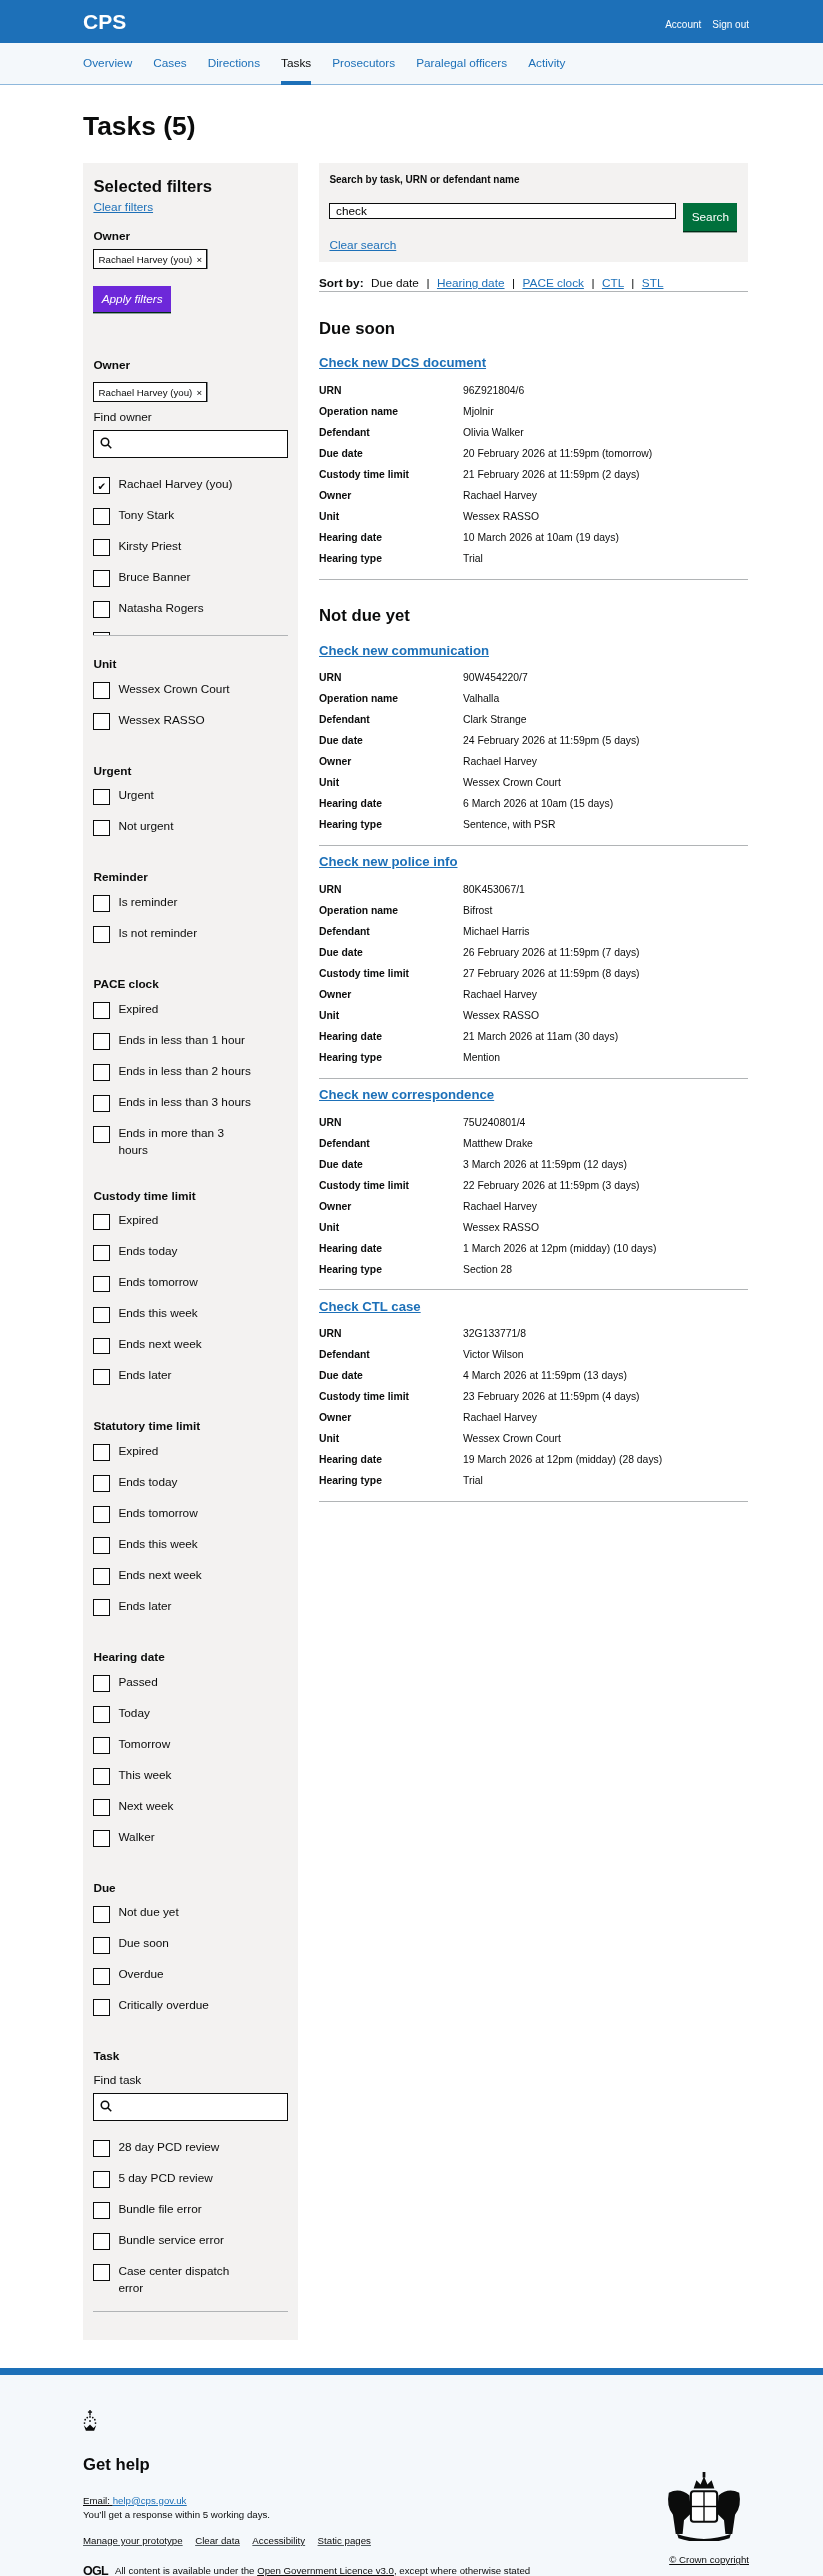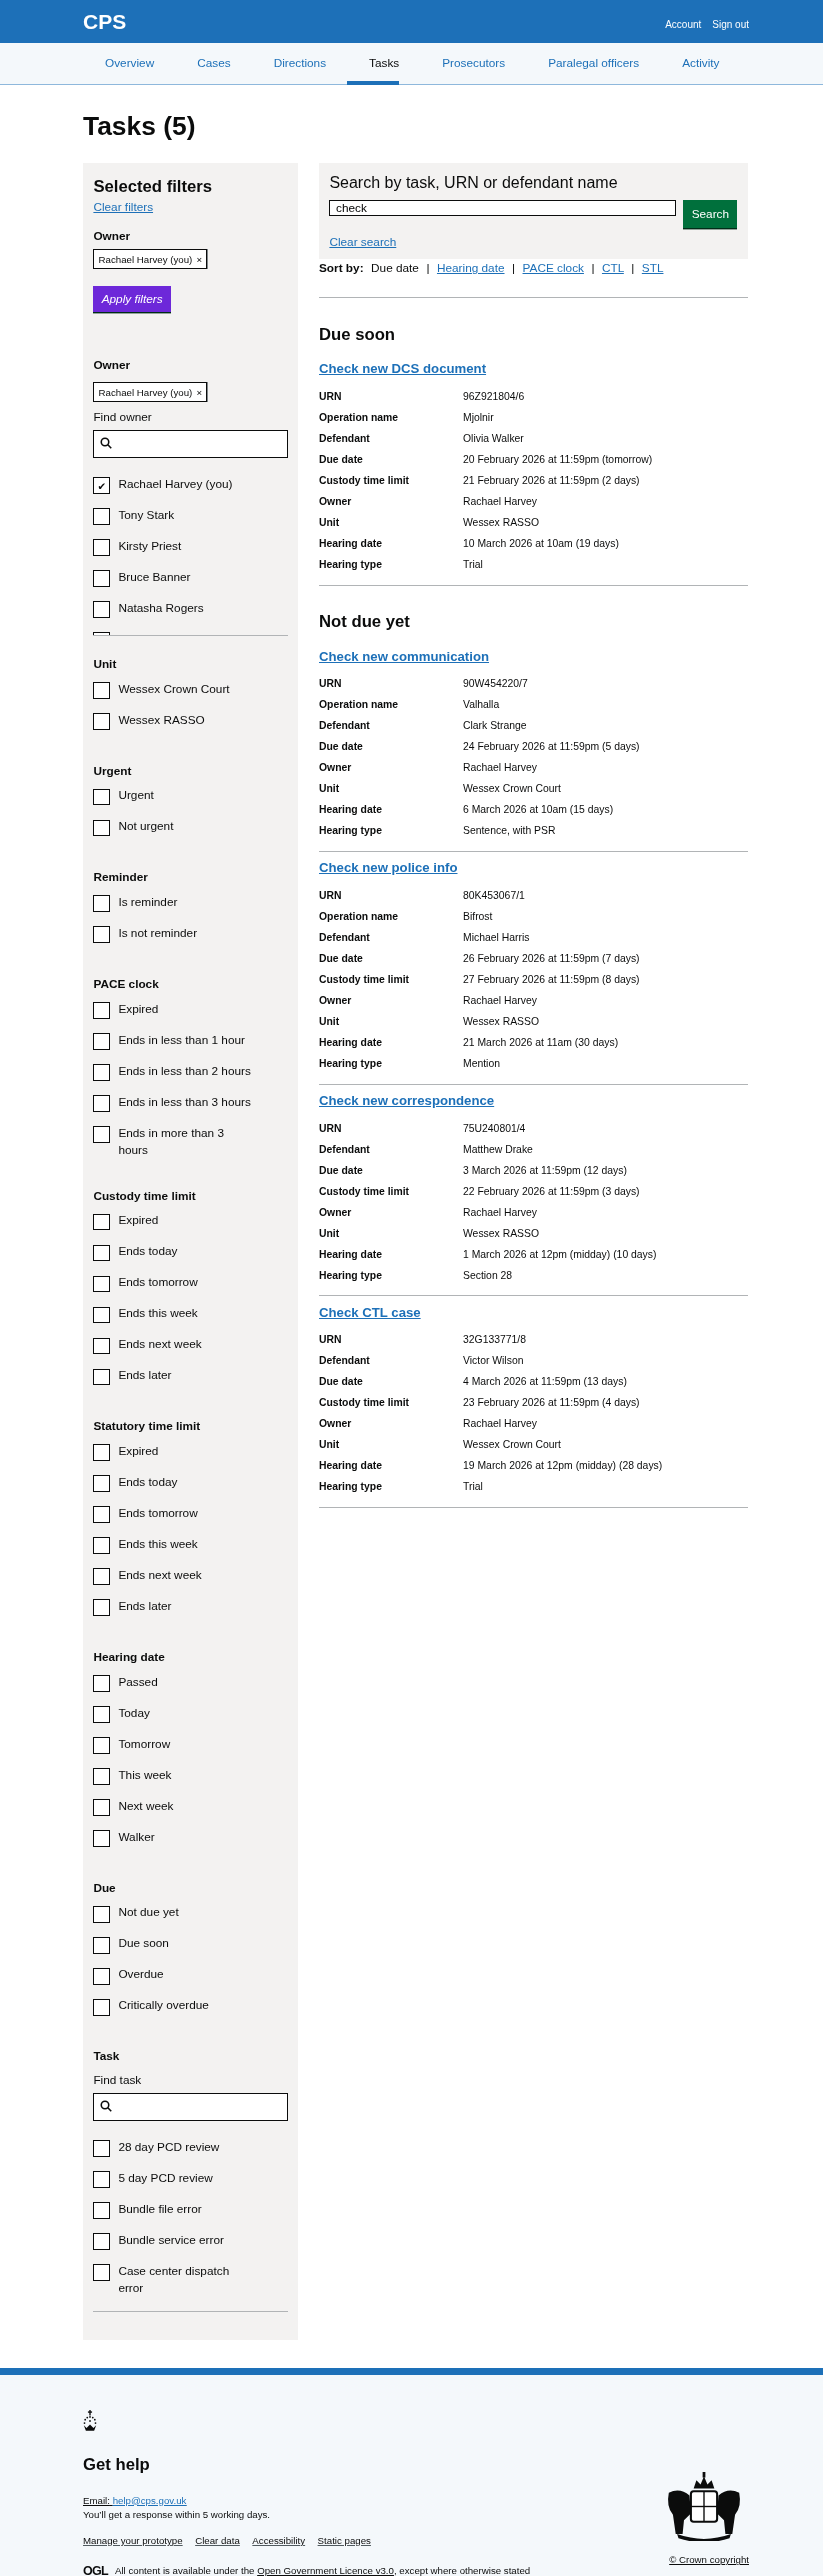--- a/index.html
+++ b/index.html
@@ -8,21 +8,21 @@
   a { color: #1d70b8; }
 
   .header { background: #1d70b8; height: 43px; position: relative; }
   .header .logo { position: absolute; left: 83px; top: 9.7px; color: #fff; font-weight: 700; font-size: 21px; text-align: right; }
   .header .account-links { position: absolute; right: 74px; top: 19px; display: flex; gap: 11px; }
   .header .account-links a { color: #fff; text-decoration: none; font-size: 10px; }
 
   .service-nav { background: #f4f8fb; height: 42px; border-bottom: 0.7px solid #8eb8dc; position: relative; }
   .service-nav ul { list-style: none; display: flex; gap: 0; position: absolute; left: 83px; top: 12.5px; }
   .service-nav li { margin-right: 21px; position: relative; height: 29px; }
-  .service-nav a { color: #1d70b8; text-decoration: none; font-size: 11.8px; margin-left: 22px; }
+  .service-nav a { color: #1d70b8; text-decoration: none; font-size: 11.8px; }
   .service-nav li.active a { color: #0b0c0c; }
   .service-nav li.active::after { content: ""; position: absolute; left: 0; right: 0; bottom: 0; height: 3.5px; background: #1d70b8; }
 
   .page { padding: 0 83px; position: relative; }
   .page-title { font-size: 26.4px; font-weight: 700; margin-top: 26.4px; margin-bottom: 21px; }
 
   .layout { display: flex; gap: 21px; align-items: flex-start; }
 
   .filter-panel { width: 215px; background: #f3f2f1; padding: 14px 10.4px 28px 10.4px; flex-shrink: 0; }
   .filter-panel h2 { font-size: 16.7px; font-weight: 700; margin-bottom: 2.8px; }
@@ -39,27 +39,27 @@
   .find-input { position: relative; width: 195px; height: 28px; border: 1.4px solid #0b0c0c; background: #fff; }
   .find-input .mag { position: absolute; left: 5.6px; top: 6.3px; width: 12.5px; height: 12.5px; }
   .checkbox-list { margin-top: 9.7px; }
   .owner-scroll { height: 160px; overflow: hidden; border-bottom: 0.7px solid #b1b4b6; margin-top: 18px; }
   .cb { display: flex; align-items: flex-start; min-height: 31px; }
   .cb .box { width: 16.7px; height: 16.7px; border: 1.4px solid #0b0c0c; background: #fff; flex-shrink: 0; margin-top: 1.4px; display: flex; align-items: center; justify-content: center; font-size: 10.4px; }
   .cb .lbl { font-size: 11.8px; margin-left: 8.3px; line-height: 17.4px; max-width: 139px; }
 
   .main { flex: 1; }
   .search-box { background: #f3f2f1; padding: 10.4px 10.4px 10.4px 10.4px; }
-  .search-box label { font-size: 16px; font-weight: 400; display: block; margin-bottom: 8px; }
+  .search-box label { font-size: 10px; font-weight: 700; display: block; margin-bottom: 18px; }
   .search-row { display: flex; gap: 7px; }
   .search-input { width: 347px; height: 16px; border: 1.4px solid #0b0c0c; background: #fff; font-size: 11.8px; padding: 0 5.6px; font-family: inherit; }
   .search-btn { background: #00703c; color: #fff; border: none; font-size: 11.8px; padding: 0 8.3px; height: 28px; box-shadow: 0 1.4px 0 #002d18; font-family: inherit; text-align: center; }
   .clear-search { display: inline-block; margin-top: 7px; font-size: 11.8px; }
 
-  .sort-bar { margin-top: 2px; font-size: 11.8px; padding-bottom: 22px; border-bottom: 0.7px solid #b1b4b6; }
+  .sort-bar { margin-top: 14px; font-size: 11.8px; padding-bottom: 1px; border-bottom: 0.7px solid #b1b4b6; }
   .sort-bar .sort-label { font-weight: 700; margin-right: 4.2px; }
   .sort-bar .sep { margin: 0 4.2px; }
 
   .section-title { font-size: 16.7px; font-weight: 700; margin-top: 26.4px; margin-bottom: 8.3px; }
   .task { padding: 8.3px 0 9.7px; border-bottom: 0.7px solid #b1b4b6; }
   .task-link { font-size: 13.2px; font-weight: 700; display: inline-block; margin-bottom: 9.7px; }
   .row { display: flex; font-size: 10.4px; line-height: 21px; }
   .row .k { width: 144px; font-weight: 700; }
 
   .footer { margin-top: 28px; background: #f4f8fb; border-top: 7px solid #1d70b8; padding: 28px 83px 28px; position: relative; height: 230px; }

